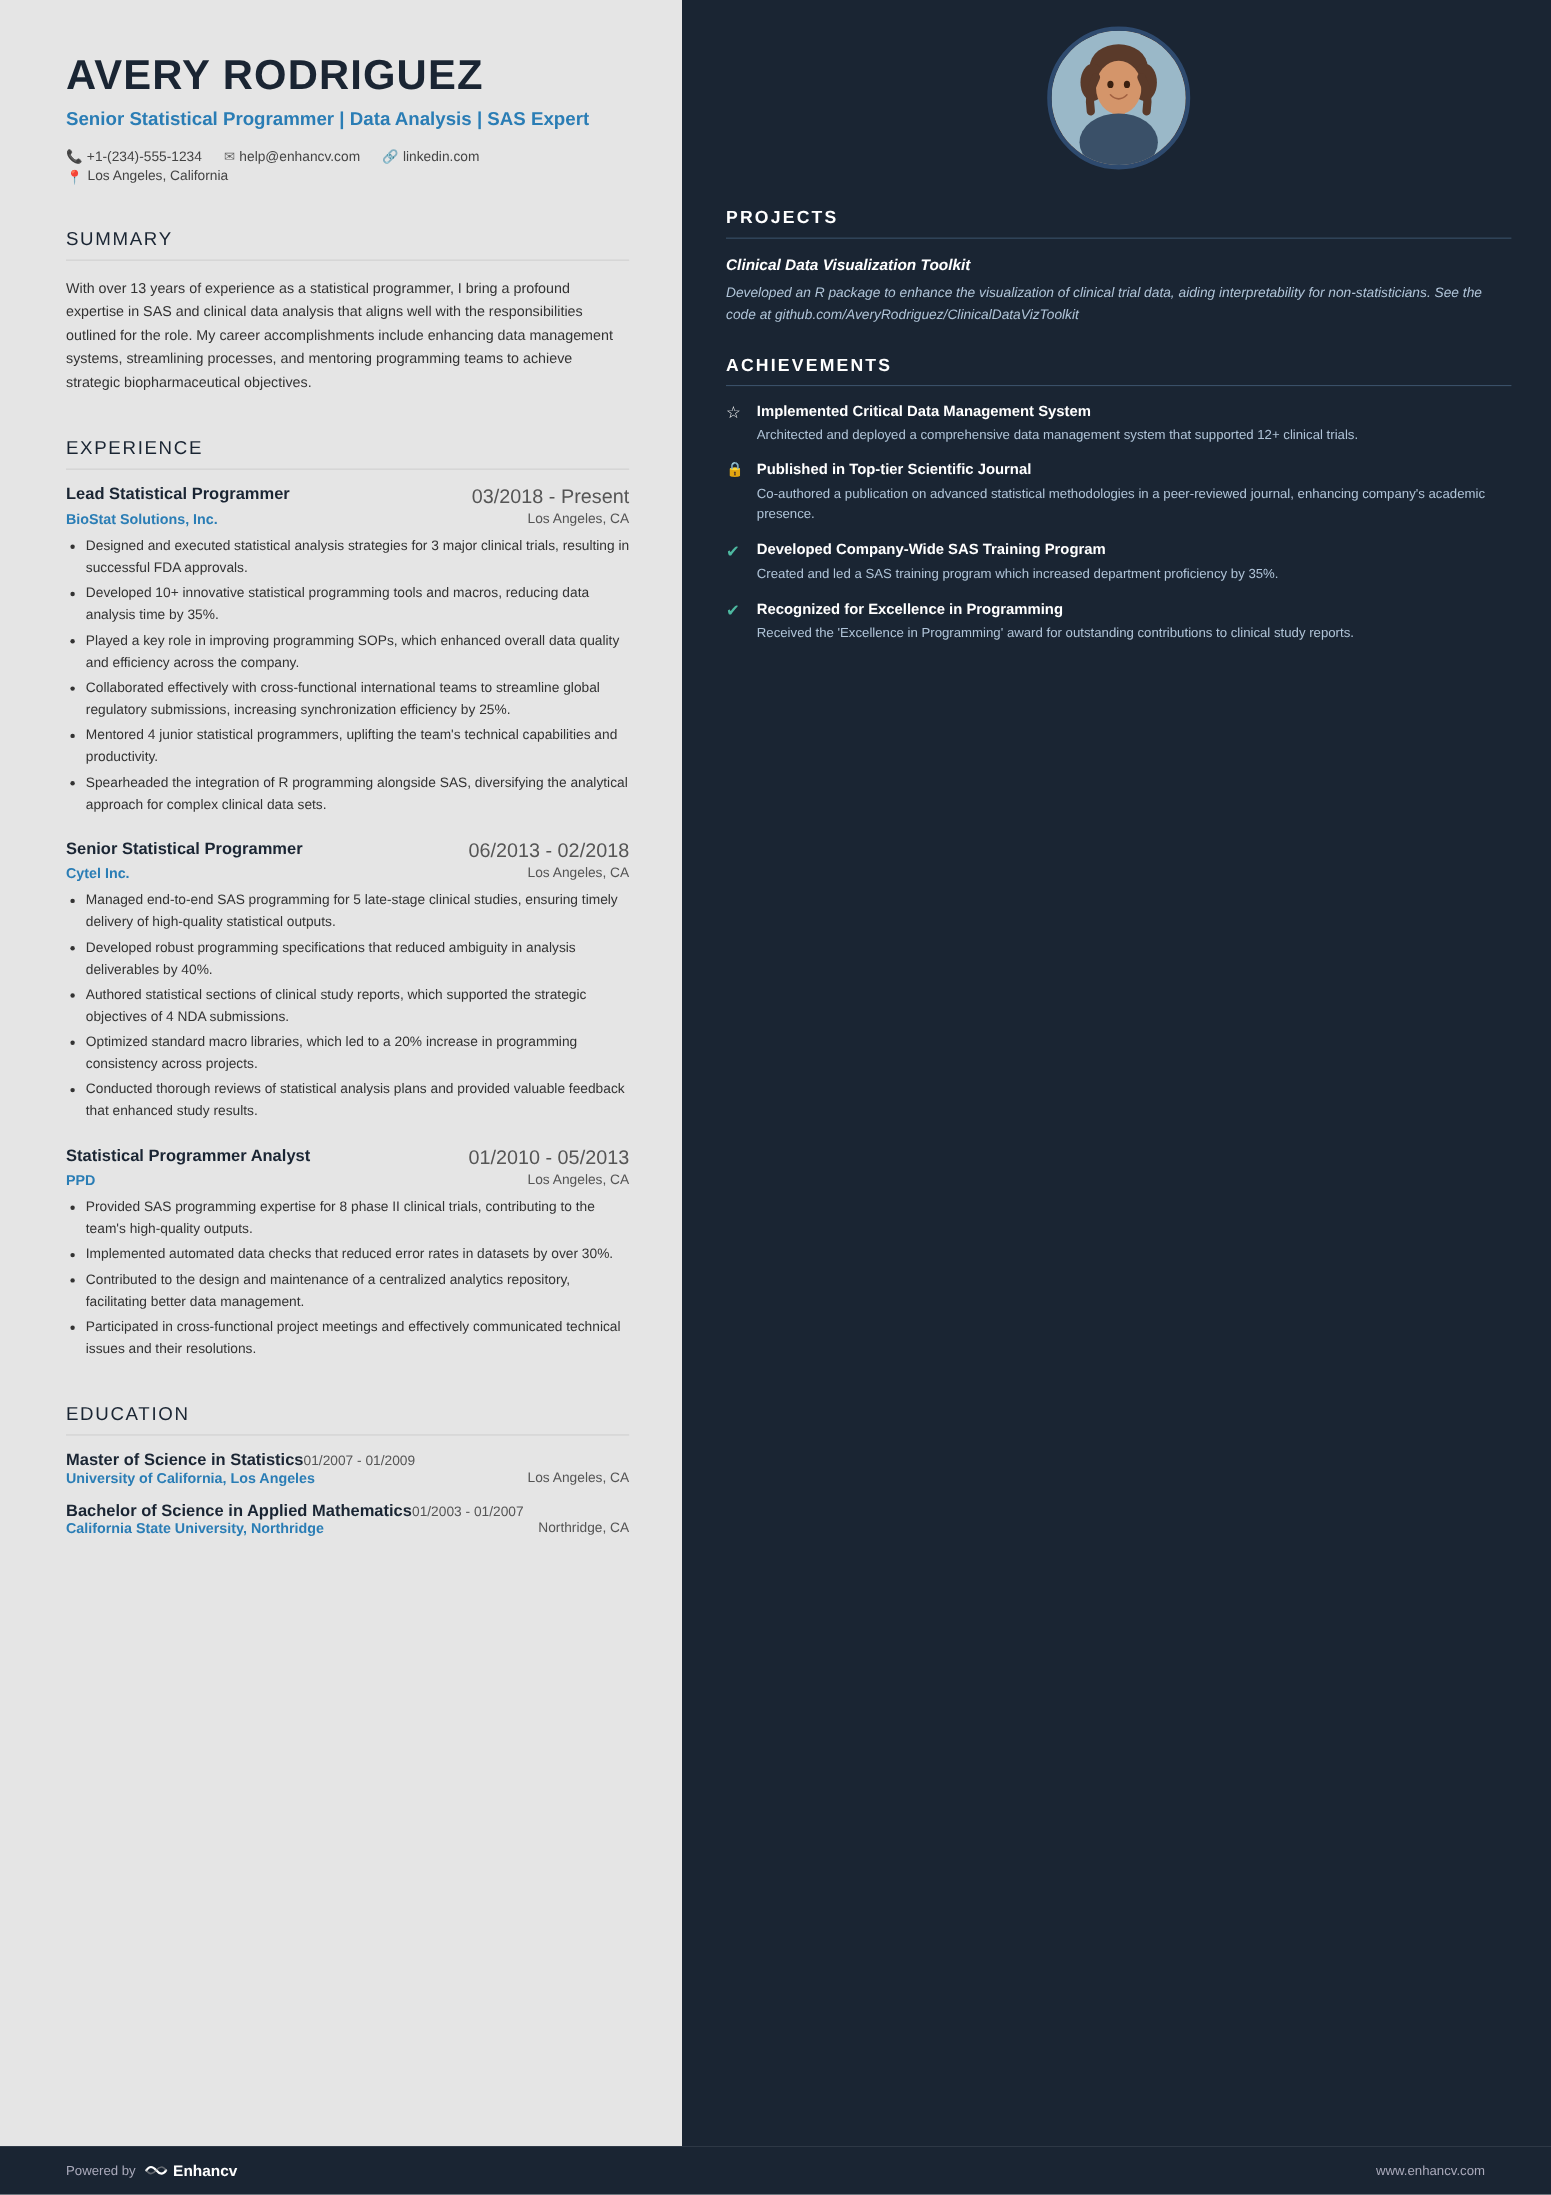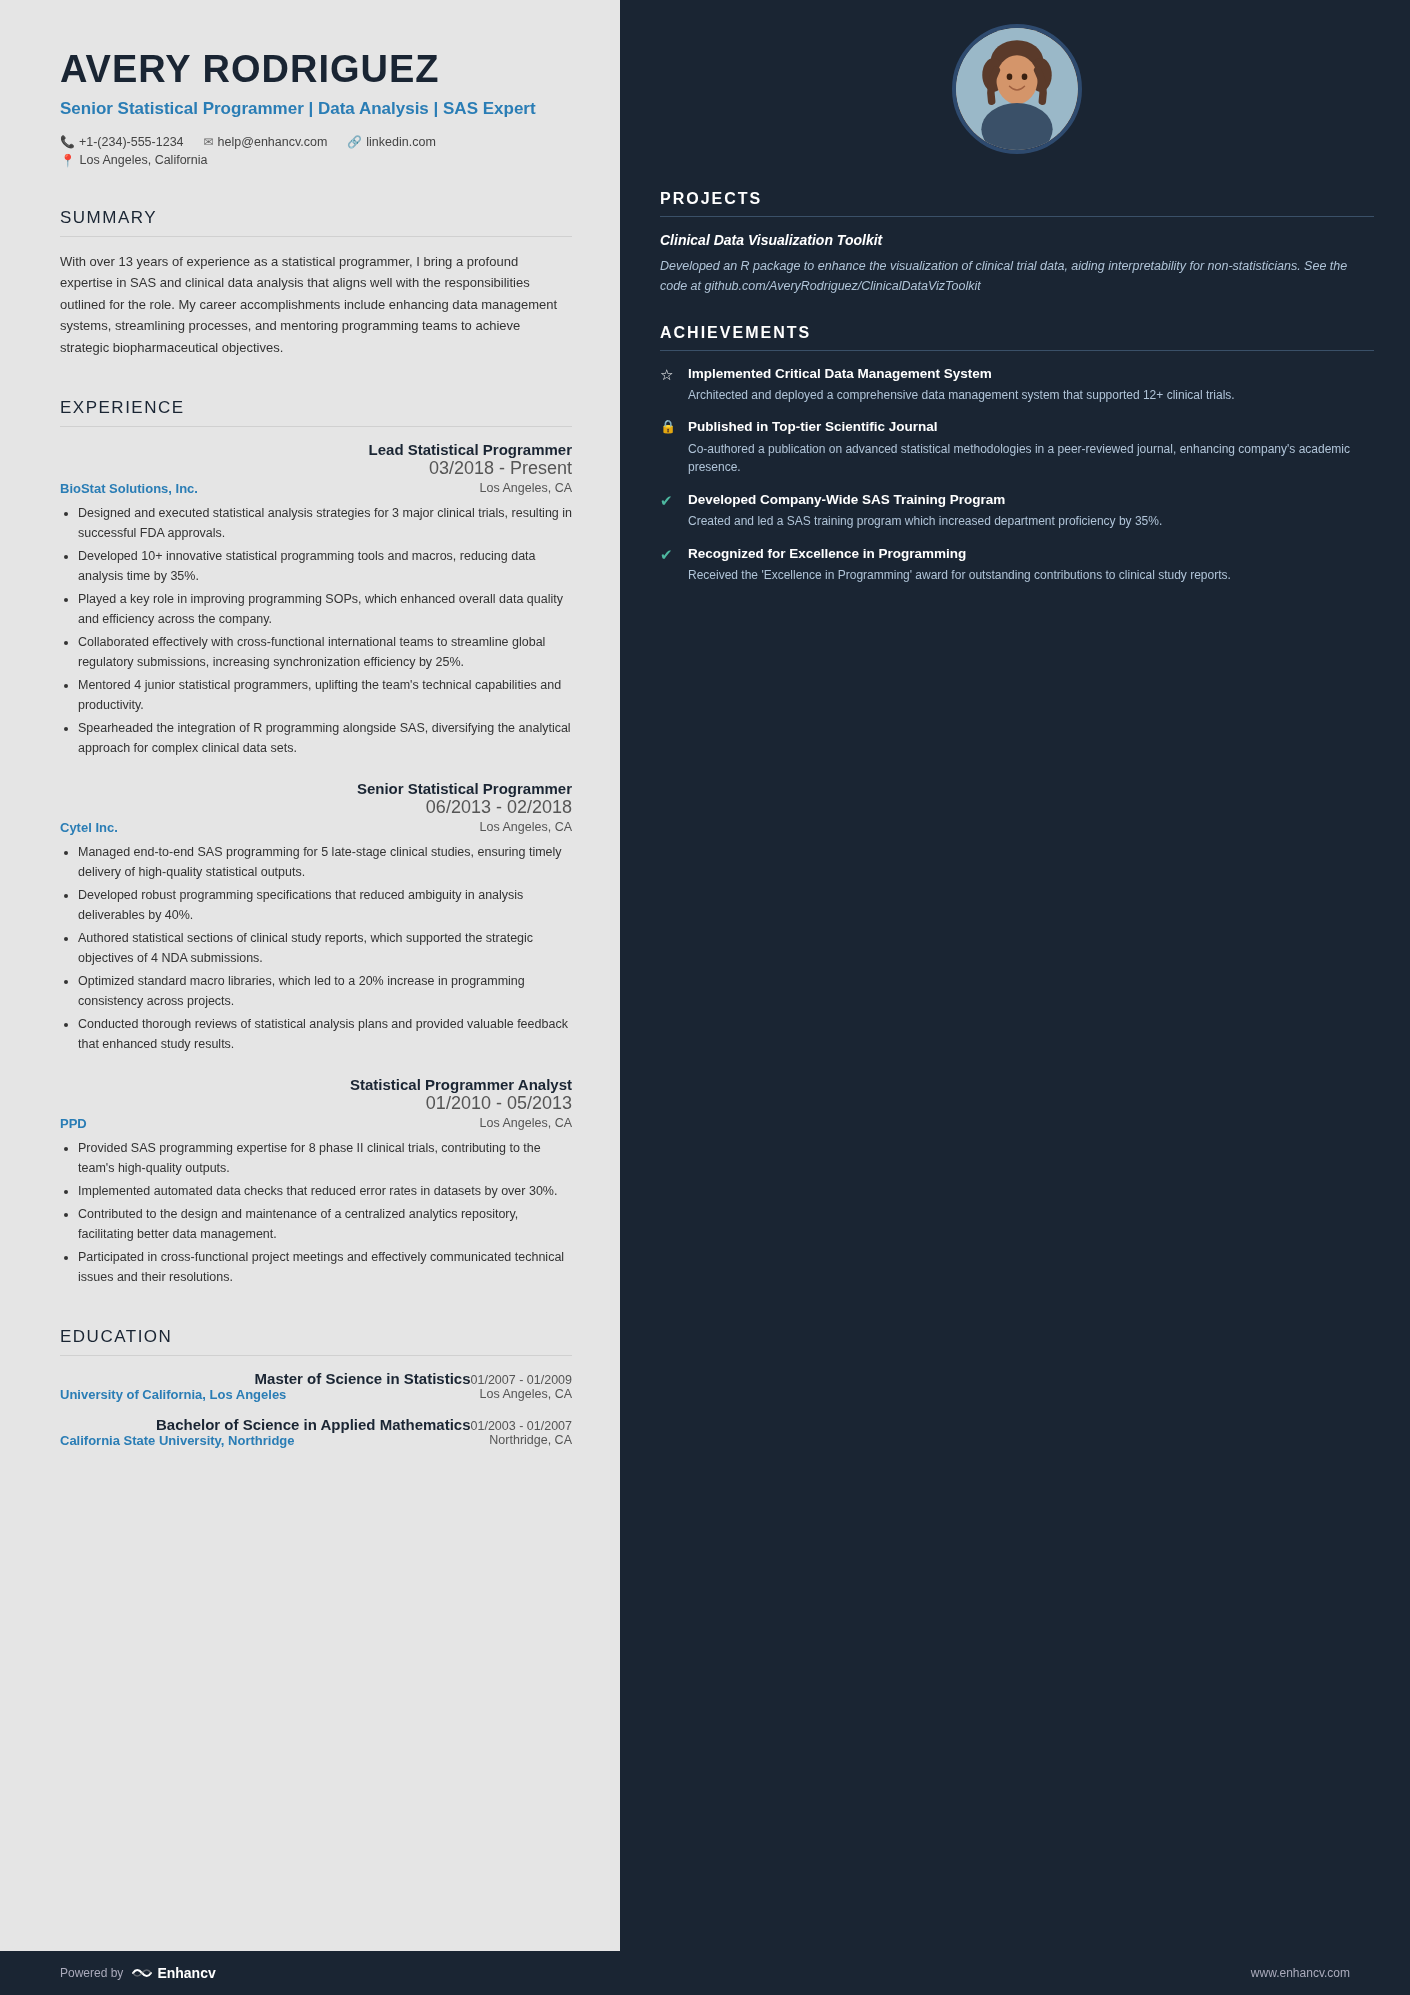--- a/index.html
+++ b/index.html
@@ -82,23 +82,22 @@
       color: #333;
       line-height: 1.65;
     }
     
     .exp-block {
       margin-bottom: 22px;
     }
     .exp-header {
       display: flex;
       justify-content: space-between;
-      align-items: flex-end;
+      align-items: flex-start;
       margin-bottom: 2px;
-      flex-direction: column;
     }
     .exp-role {
       font-size: 15px;
       font-weight: 700;
       color: #1a2533;
     }
     .exp-dates {
       font-size: 18px;
       color: #555;
     }
@@ -125,21 +124,21 @@
       color: #333;
       line-height: 1.6;
       margin-bottom: 3px;
     }
     
     .edu-block {
       margin-bottom: 14px;
     }
     .edu-header {
       display: flex;
-      justify-content: flex-end;
+      justify-content: flex-start;
       align-items: baseline;
     }
     .edu-degree {
       font-size: 15px;
       font-weight: 700;
       color: #1a2533;
     }
     .edu-dates {
       font-size: 12.5px;
       color: #555;

